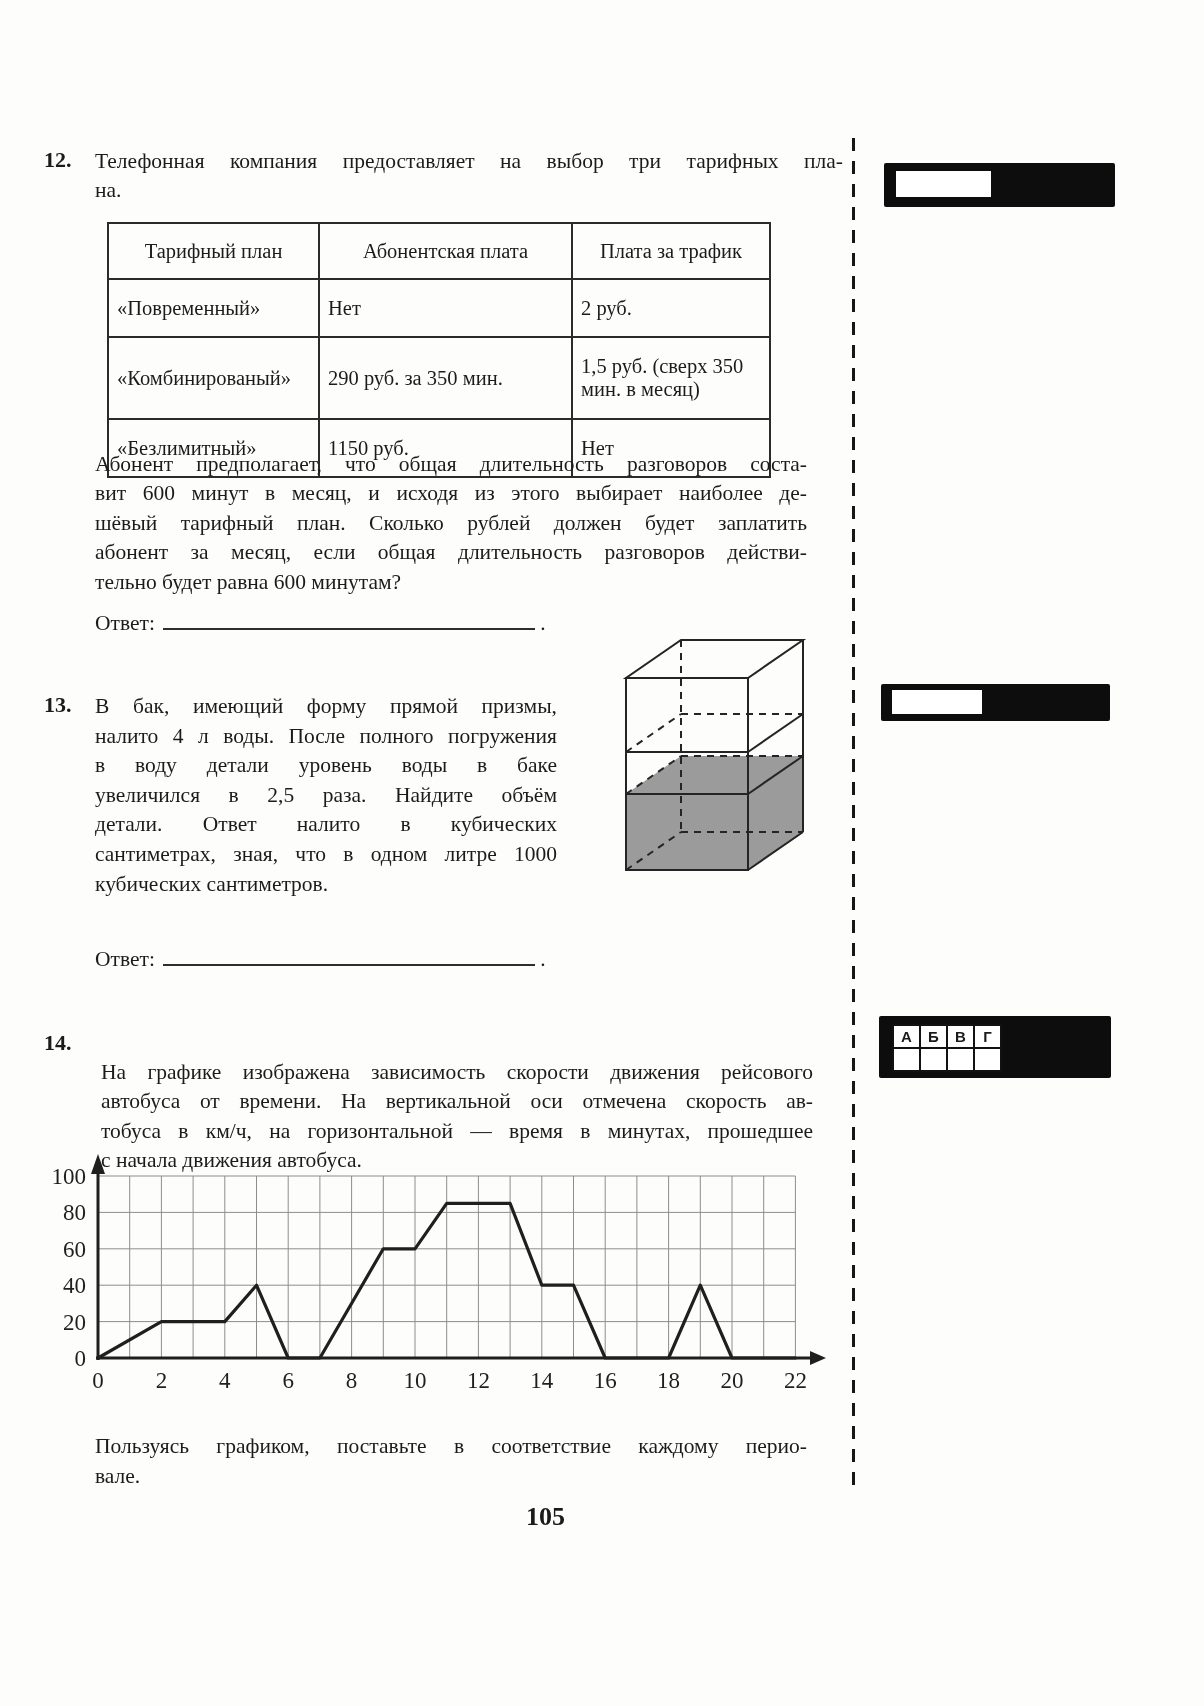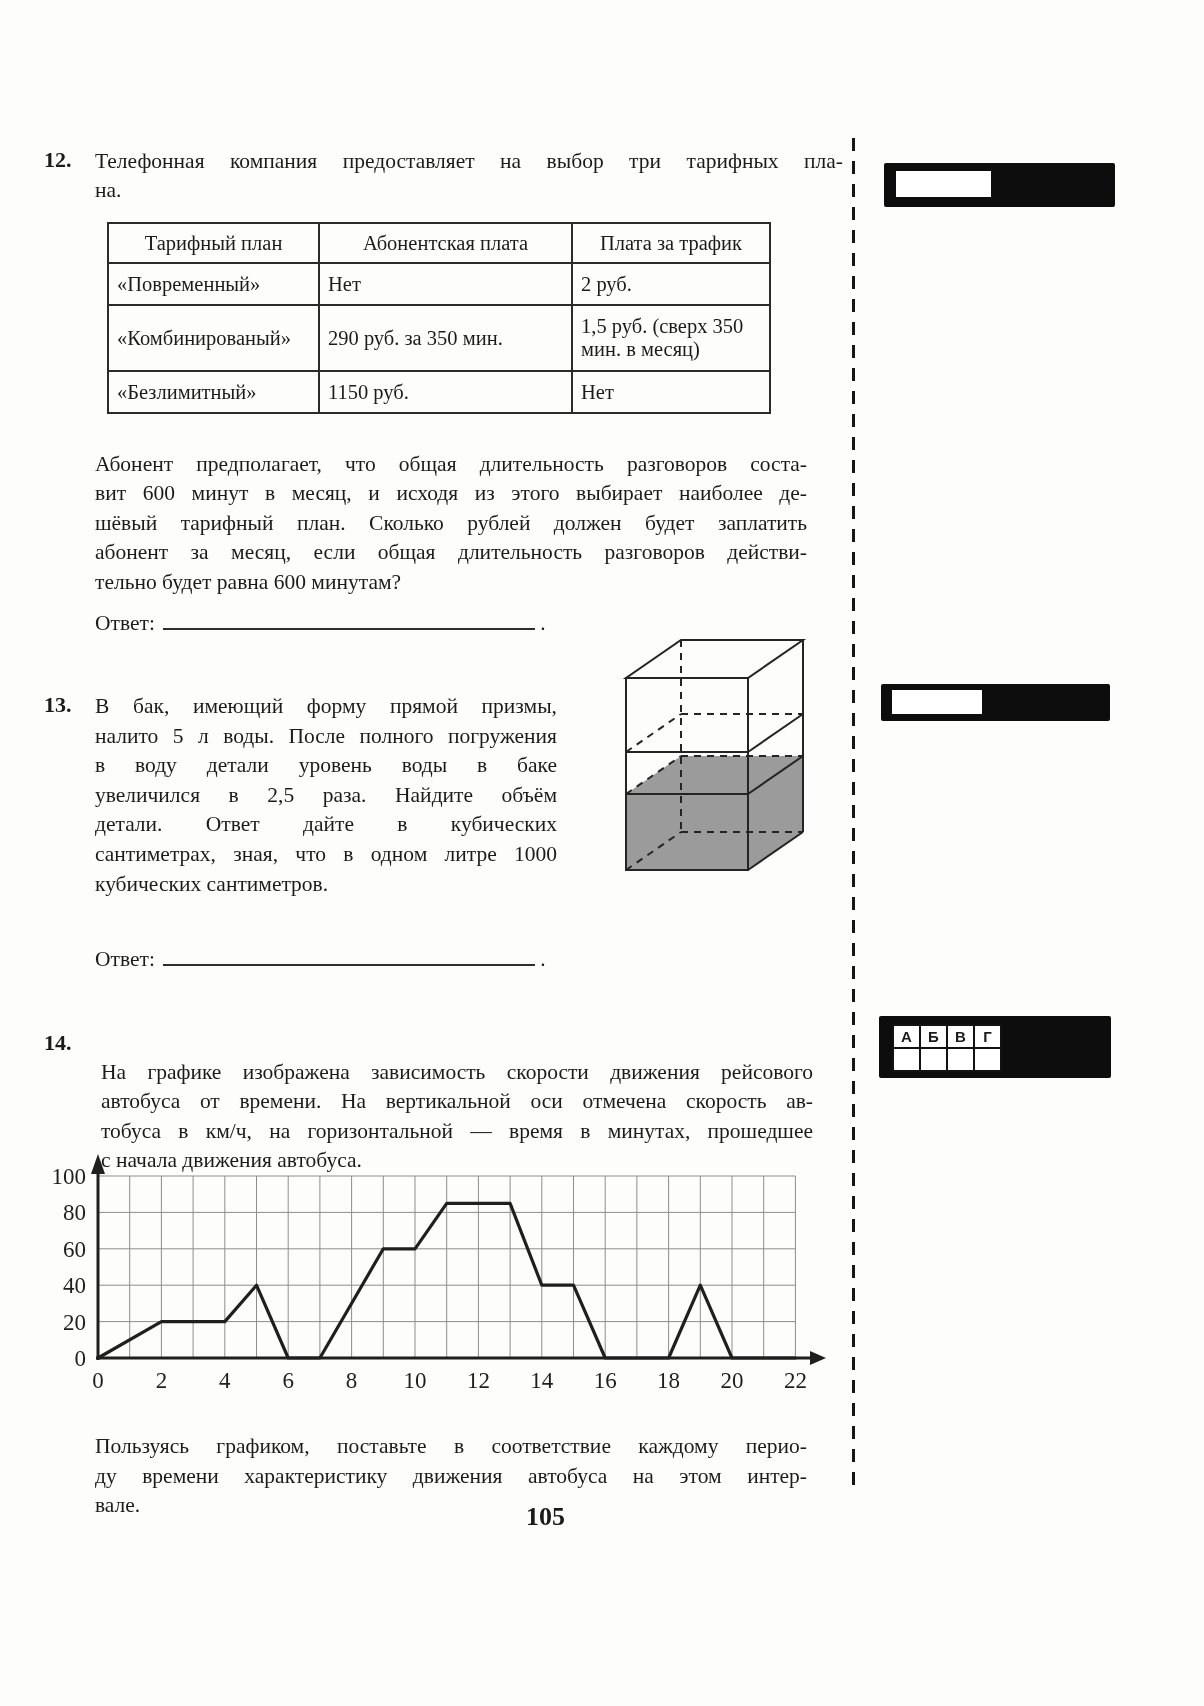--- a/index.html
+++ b/index.html
@@ -5,21 +5,21 @@
   html,body{margin:0;padding:0;background:#e8e8e8;}
   #page{position:relative;width:1204px;height:1706px;background:#fdfdfb;
         font-family:"Liberation Serif",serif;color:#1b1b1b;overflow:hidden;}
   .abs{position:absolute;}
   .pnum{font-weight:bold;font-size:22px;}
   .para{font-size:21.5px;line-height:29.4px;}
   .jl{text-align:justify;text-align-last:justify;}
   .ll{text-align:left;text-align-last:left;}
   
   table.tariff{border-collapse:collapse;table-layout:fixed;width:662px;font-size:20.5px;}
-  .tariff th,.tariff td{border:2px solid #2b2b2b;padding:2px 8px;vertical-align:middle;font-weight:normal;}
+  .tariff th,.tariff td{border:2px solid #2b2b2b;padding:10px 8px;vertical-align:middle;font-weight:normal;}
   .tariff th{text-align:center;height:34px;}
   .tariff td{text-align:left;border-radius:12px;}
   tr.r1 td{height:36px;} tr.r2 td{height:60px;} tr.r3 td{height:36px;}
   
   .answer{font-size:21.5px;}
   .blank{display:inline-block;width:372px;border-bottom:2px solid #2e2e2e;height:18px;margin-left:8px;}
   
   .sep{width:3px;background:repeating-linear-gradient(to bottom,#161616 0 13px,transparent 13px 23px);}
   .ansbox{background:#0d0d0d;border-radius:2px;}
   .inset{position:absolute;background:#ffffff;}
@@ -110,24 +110,24 @@
     <div class="ll">тельно будет равна 600 минутам?</div>
   </div>
 
   <div class="abs answer" style="left:95px;top:610px;">
     <span>Ответ:</span><span class="blank"></span><span> .</span>
   </div>
 
   <div class="abs pnum" style="left:44px;top:692px;">13.</div>
   <div class="abs para" style="left:95px;top:692px;width:462px;line-height:29.6px;">
     <div class="jl">В бак, имеющий форму прямой призмы,</div>
-    <div class="jl">налито 5 л воды. После полного погружения</div>
+    <div class="jl">налито 4 л воды. После полного погружения</div>
     <div class="jl">в воду детали уровень воды в баке</div>
     <div class="jl">увеличился в 2,5 раза. Найдите объём</div>
-    <div class="jl">детали. Ответ дайте в кубических</div>
+    <div class="jl">детали. Ответ налито в кубических</div>
     <div class="jl">сантиметрах, зная, что в одном литре 1000</div>
     <div class="ll">кубических сантиметров.</div>
   </div>
 
   <svg class="abs" style="left:598px;top:612px;" width="215" height="290" viewBox="0 0 215 290">
 
     <polygon class="water" points="28,182 150,182 205,144 83,144" fill="#9b9b9b"></polygon>
     <polygon class="water" points="28,182 150,182 150,258 28,258" fill="#9b9b9b"></polygon>
     <polygon class="water" points="150,182 205,144 205,220 150,258" fill="#9b9b9b"></polygon>
 
@@ -209,19 +209,18 @@
       <text x="505.8" y="248" text-anchor="middle" fill="#1f1f1f" font-size="23" font-family="&quot;Liberation Serif&quot;,serif">14</text>
       <text x="569.2" y="248" text-anchor="middle" fill="#1f1f1f" font-size="23" font-family="&quot;Liberation Serif&quot;,serif">16</text>
       <text x="632.6" y="248" text-anchor="middle" fill="#1f1f1f" font-size="23" font-family="&quot;Liberation Serif&quot;,serif">18</text>
       <text x="696" y="248" text-anchor="middle" fill="#1f1f1f" font-size="23" font-family="&quot;Liberation Serif&quot;,serif">20</text>
       <text x="759.4" y="248" text-anchor="middle" fill="#1f1f1f" font-size="23" font-family="&quot;Liberation Serif&quot;,serif">22</text>
       <polyline points="62,218 125.4,181.6 188.8,181.6 220.5,145.2 252.2,218 283.9,218 347.3,108.8 379,108.8 410.7,63.29999999999998 474.09999999999997,63.29999999999998 505.8,145.2 537.5,145.2 569.2,218 632.6,218 664.3,145.2 696,218 759.4,218" fill="none" stroke="#1f1f1f" stroke-width="3.2" stroke-linejoin="round" stroke-linecap="round"></polyline>
     </svg>
 
   <div class="abs para" style="left:95px;top:1424px;width:712px;line-height:29.6px;margin-top:8px;">
     <div class="jl">Пользуясь графиком, поставьте в соответствие каждому перио-</div>
-    <div class="jl">ду времени характеристику движения автобуса на этом интер-</div>
     <div class="ll">вале.</div>
   </div>
 
   <div class="abs pageno" style="left:465px;top:1502px;width:100px;">105</div>
 
 </div>
 
 </body></html>

